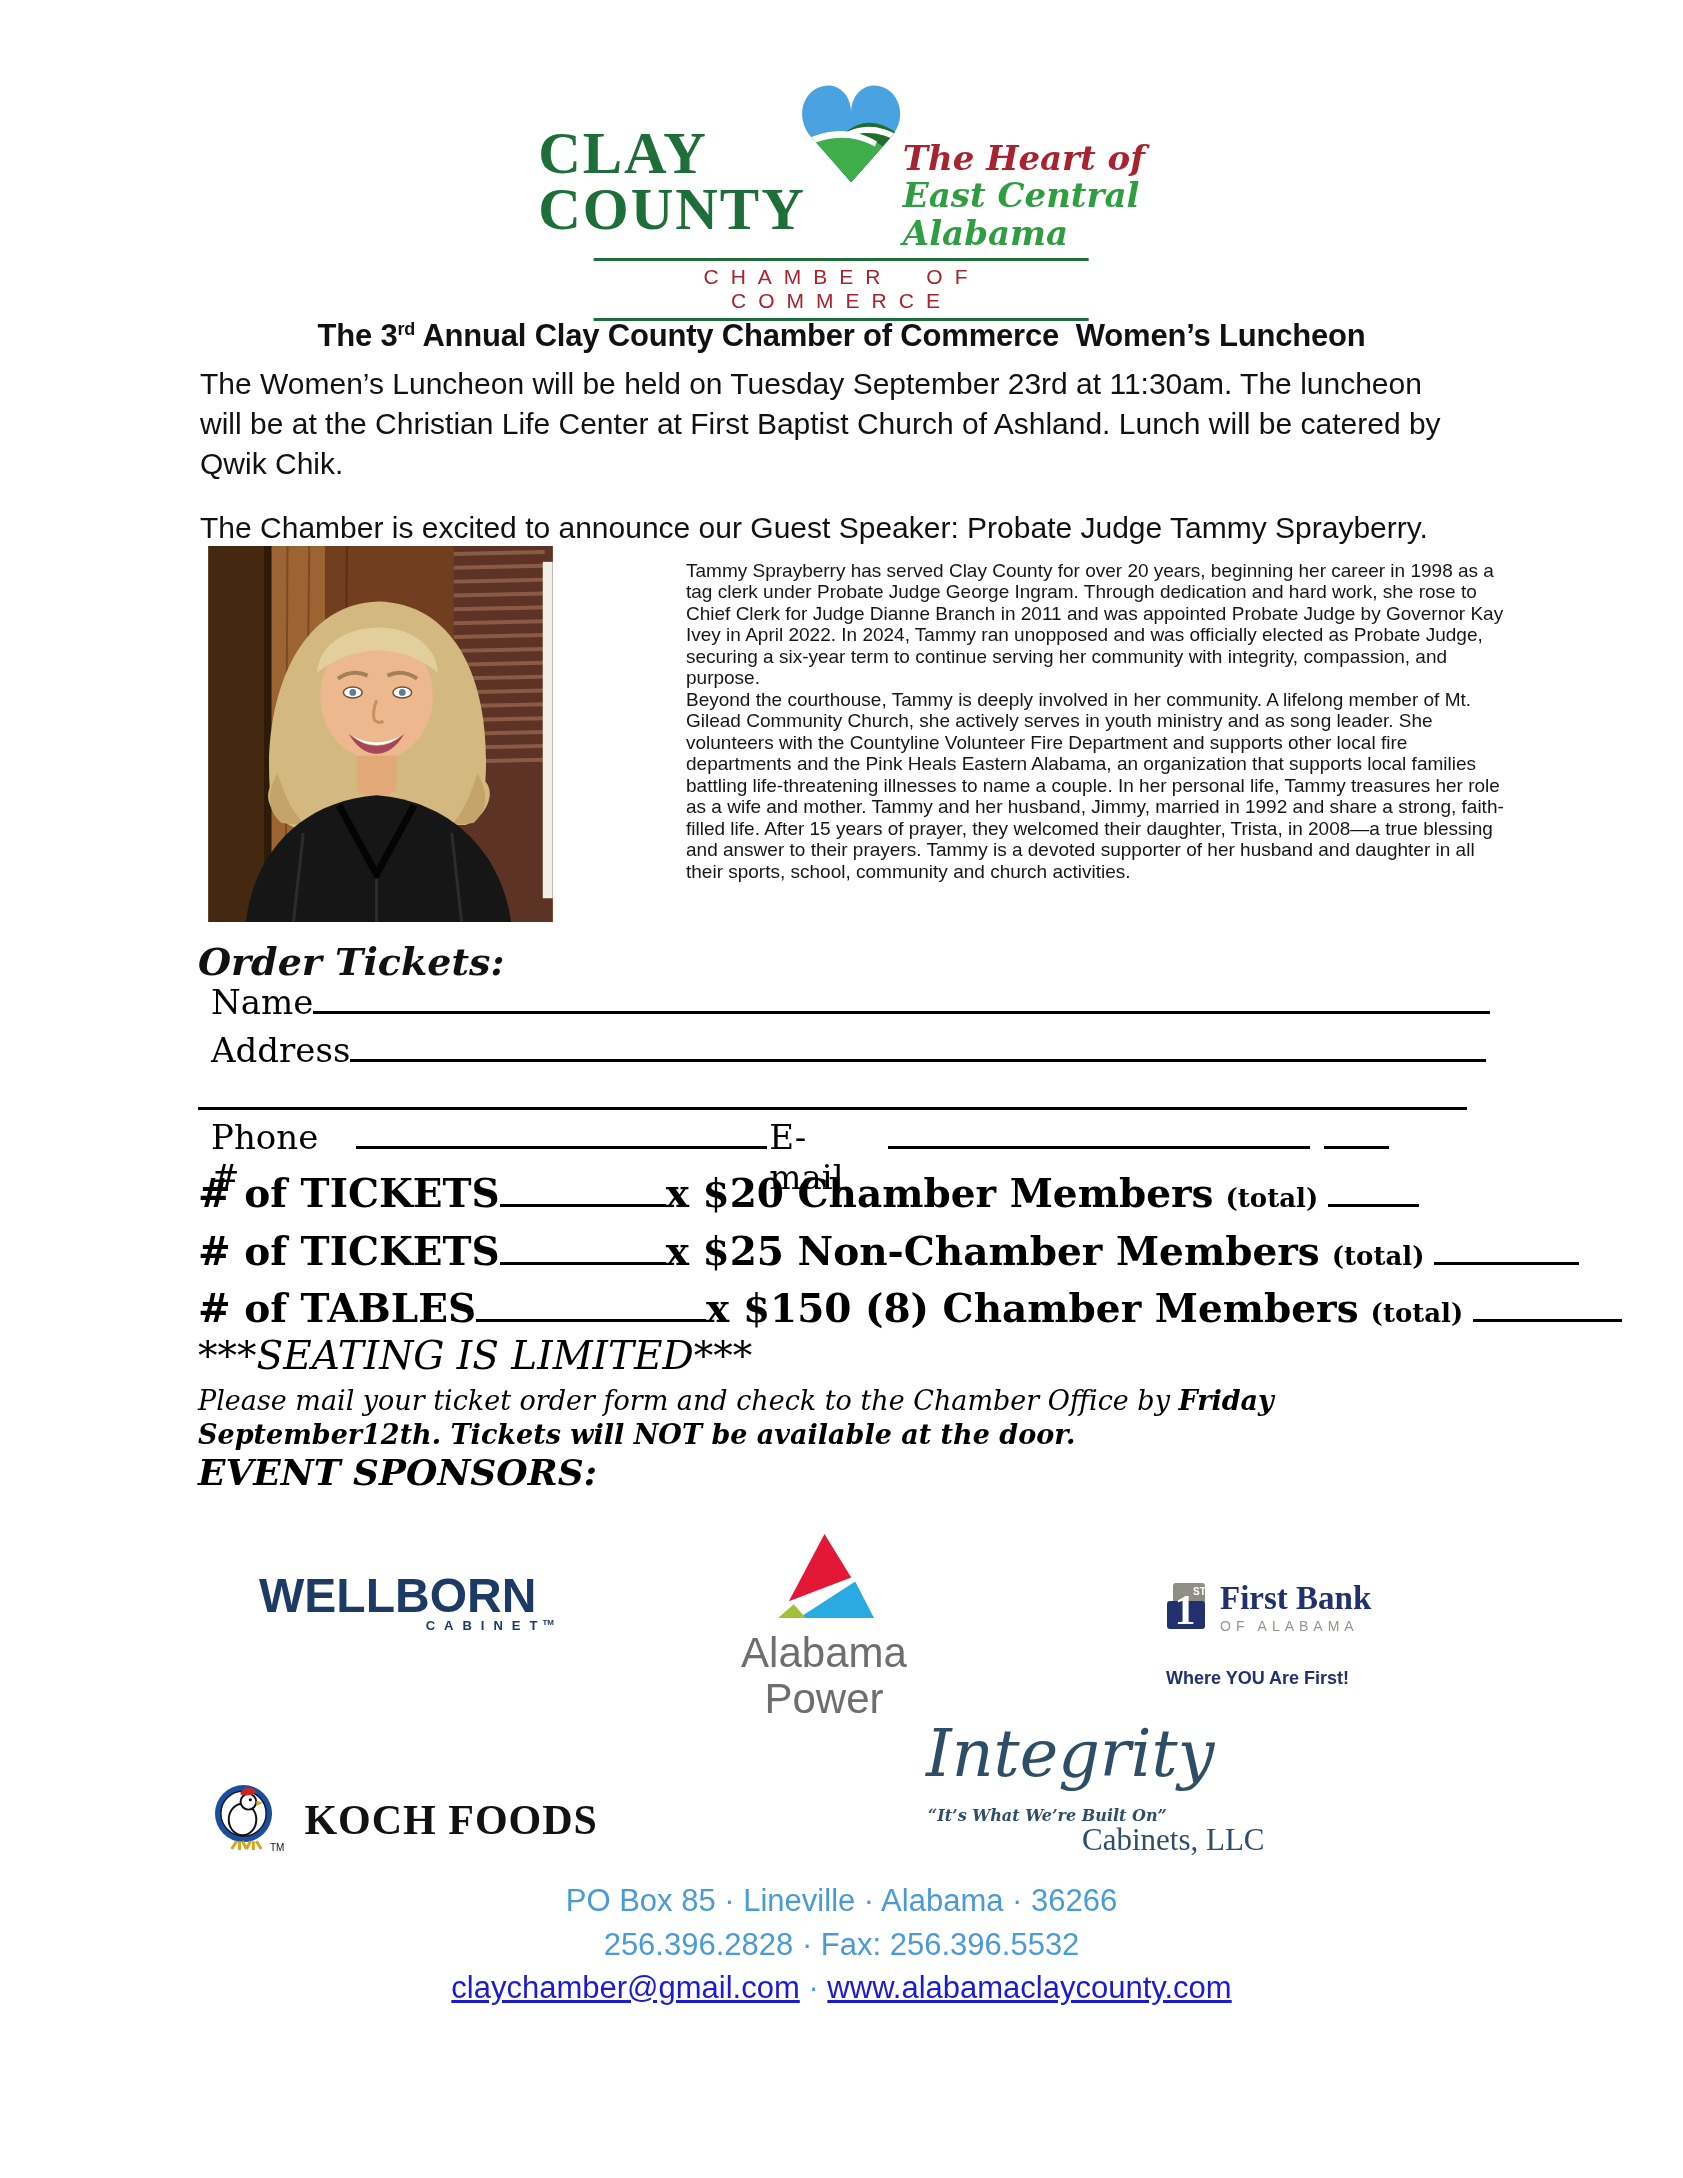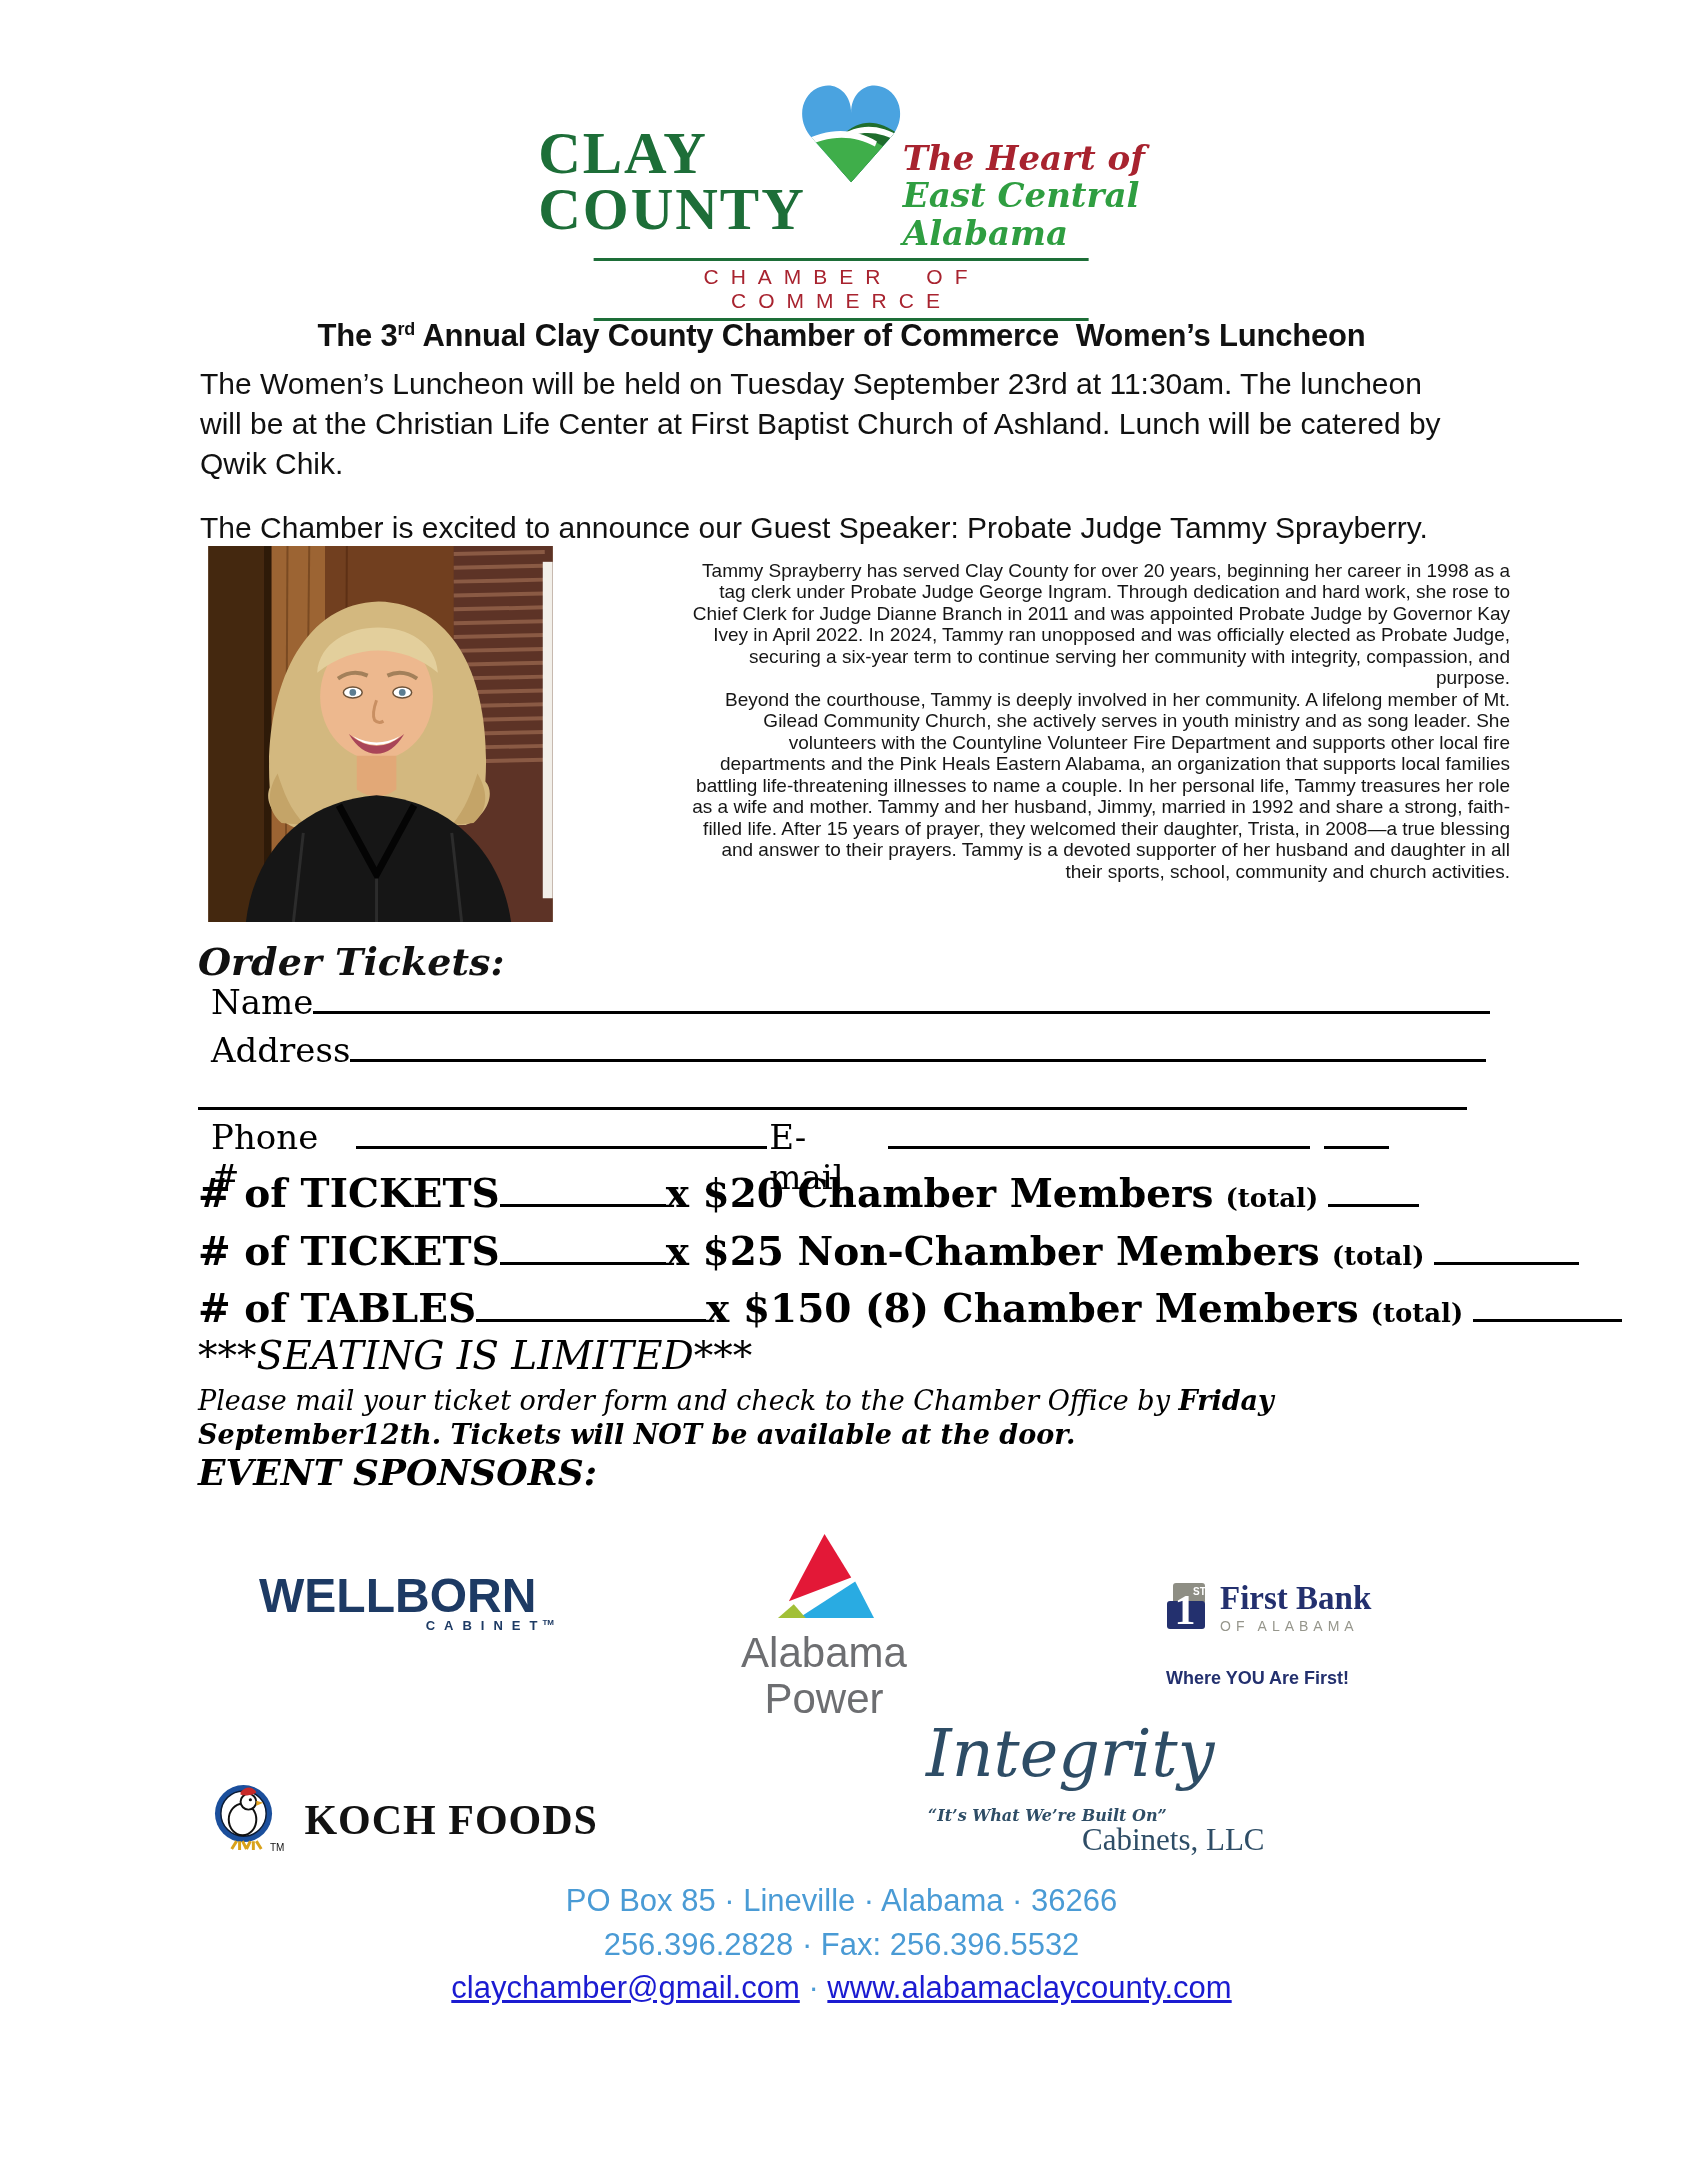--- a/index.html
+++ b/index.html
@@ -24,21 +24,21 @@
                  padding:4px 0 5px; color:var(--logo-red,#a8232f);
                  font-size:21px; letter-spacing:12px; word-spacing:16px; }
   
   .page-title { position:absolute; top:297px; left:0; width:100%; text-align:center;
                 font-size:31px; font-weight:bold; letter-spacing:-0.2px; }
   .page-title sup { font-size:58%; vertical-align:super; }
   .intro   { position:absolute; top:364px; left:200px; width:1263px; font-size:30px; line-height:1.34; margin:0; }
   .announce{ position:absolute; top:511px; left:200px; width:1263px; font-size:30px; margin:0; }
   
   .photo { position:absolute; top:546px; left:208px; width:345px; height:376px; }
-  .bio { position:absolute; top:560px; left:686px; width:824px; text-align:right;
+  .bio { position:absolute; top:560px; left:686px; width:824px; text-align:left;
          font-size:19px; line-height:1.13; color:#161616; }
   .bio p { margin:0; }
   
   .serif { font-family:"DejaVu Serif","Liberation Serif", serif; }
   .order-heading { position:absolute; top:939px; left:198px; font-size:38px; font-weight:bold; font-style:italic; }
   .form-row { position:absolute; left:198px; display:flex; align-items:baseline; font-size:34px; color:#000;margin-left:13px; }
   .blank { border-bottom:3px solid #000; height:0; }
   #row-name    { top:982px;  width:1279px; }
   #row-address { top:1030px; width:1275px; }
   #row-name    .blank { flex:1; }

